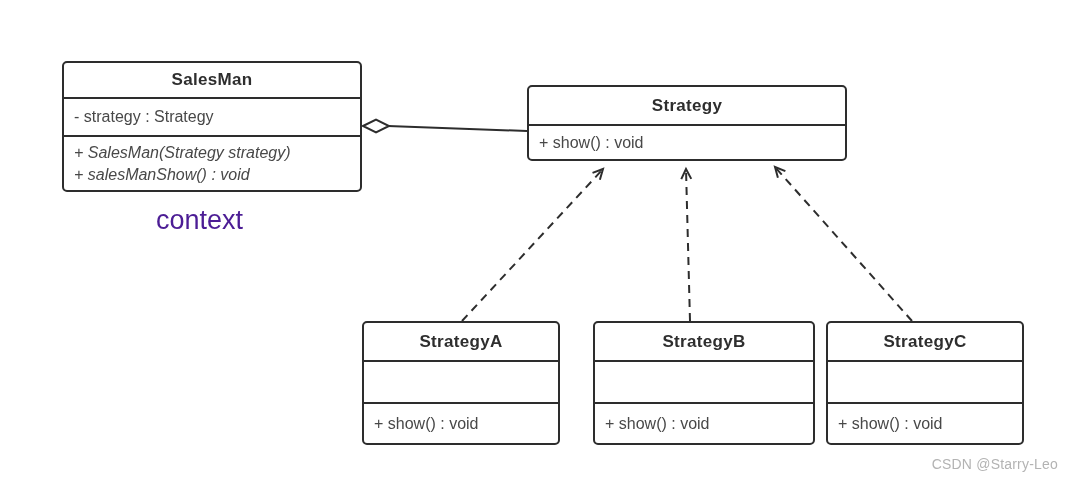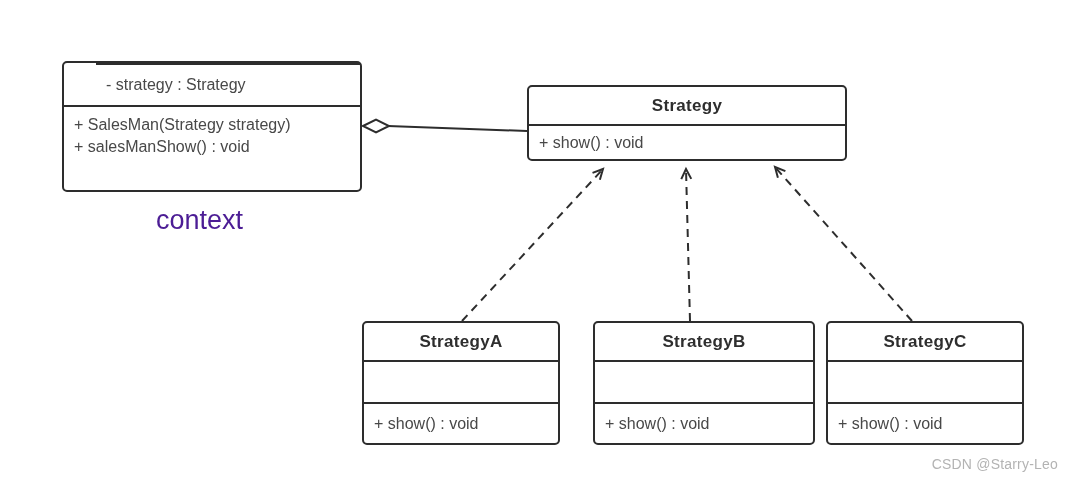--- a/index.html
+++ b/index.html
@@ -51,22 +51,22 @@
     flex-direction: column;
     justify-content: center;
   }
   .uml-class .member {
     line-height: 22px;
     white-space: nowrap;
   }
   
   #cls-salesman { left: 62px; top: 61px; width: 300px; height: 131px; }
   #cls-salesman .title { height: 37px; }
-  #cls-salesman .attrs { height: 42px; margin-left: 32px; }
-  #cls-salesman .methods { height: 60px; }
+  #cls-salesman .attrs { height: 42px; }
+  #cls-salesman .methods { height: 60px; font-style: italic; }
   
   #cls-strategy { left: 527px; top: 85px; width: 320px; height: 76px; }
   #cls-strategy .title { height: 37px; }
   #cls-strategy .methods { flex: 1; }
   
   .concrete { width: 198px; height: 124px; top: 321px; }
   .concrete .title { height: 37px; }
   .concrete .attrs { height: 42px; }
   .concrete .methods { flex: 1; }
   #cls-strategy-a { left: 362px; }
@@ -106,20 +106,21 @@
 
     <line x1="388" y1="126" x2="527" y2="131" stroke="#2d2d2d" stroke-width="2"></line>
     <polygon points="363,126 376,119.5 389,126 376,132.5" fill="#ffffff" stroke="#2d2d2d" stroke-width="2"></polygon>
 
     <line x1="462" y1="321" x2="603" y2="169" stroke="#2d2d2d" stroke-width="2" stroke-dasharray="8 6" marker-end="url(#open-arrow)"></line>
     <line x1="690" y1="321" x2="686" y2="169" stroke="#2d2d2d" stroke-width="2" stroke-dasharray="8 6" marker-end="url(#open-arrow)"></line>
     <line x1="912" y1="321" x2="775" y2="167" stroke="#2d2d2d" stroke-width="2" stroke-dasharray="8 6" marker-end="url(#open-arrow)"></line>
   </svg>
 
   <div class="uml-class" id="cls-salesman">
+    <div class="title">SalesMan</div>
     <div class="compartment attrs">
       <div class="member">- strategy : Strategy</div>
     </div>
     <div class="compartment methods">
       <div class="member">+ SalesMan(Strategy strategy)</div>
       <div class="member">+ salesManShow() : void</div>
     </div>
   </div>
 
   <div id="context-label">context</div>

